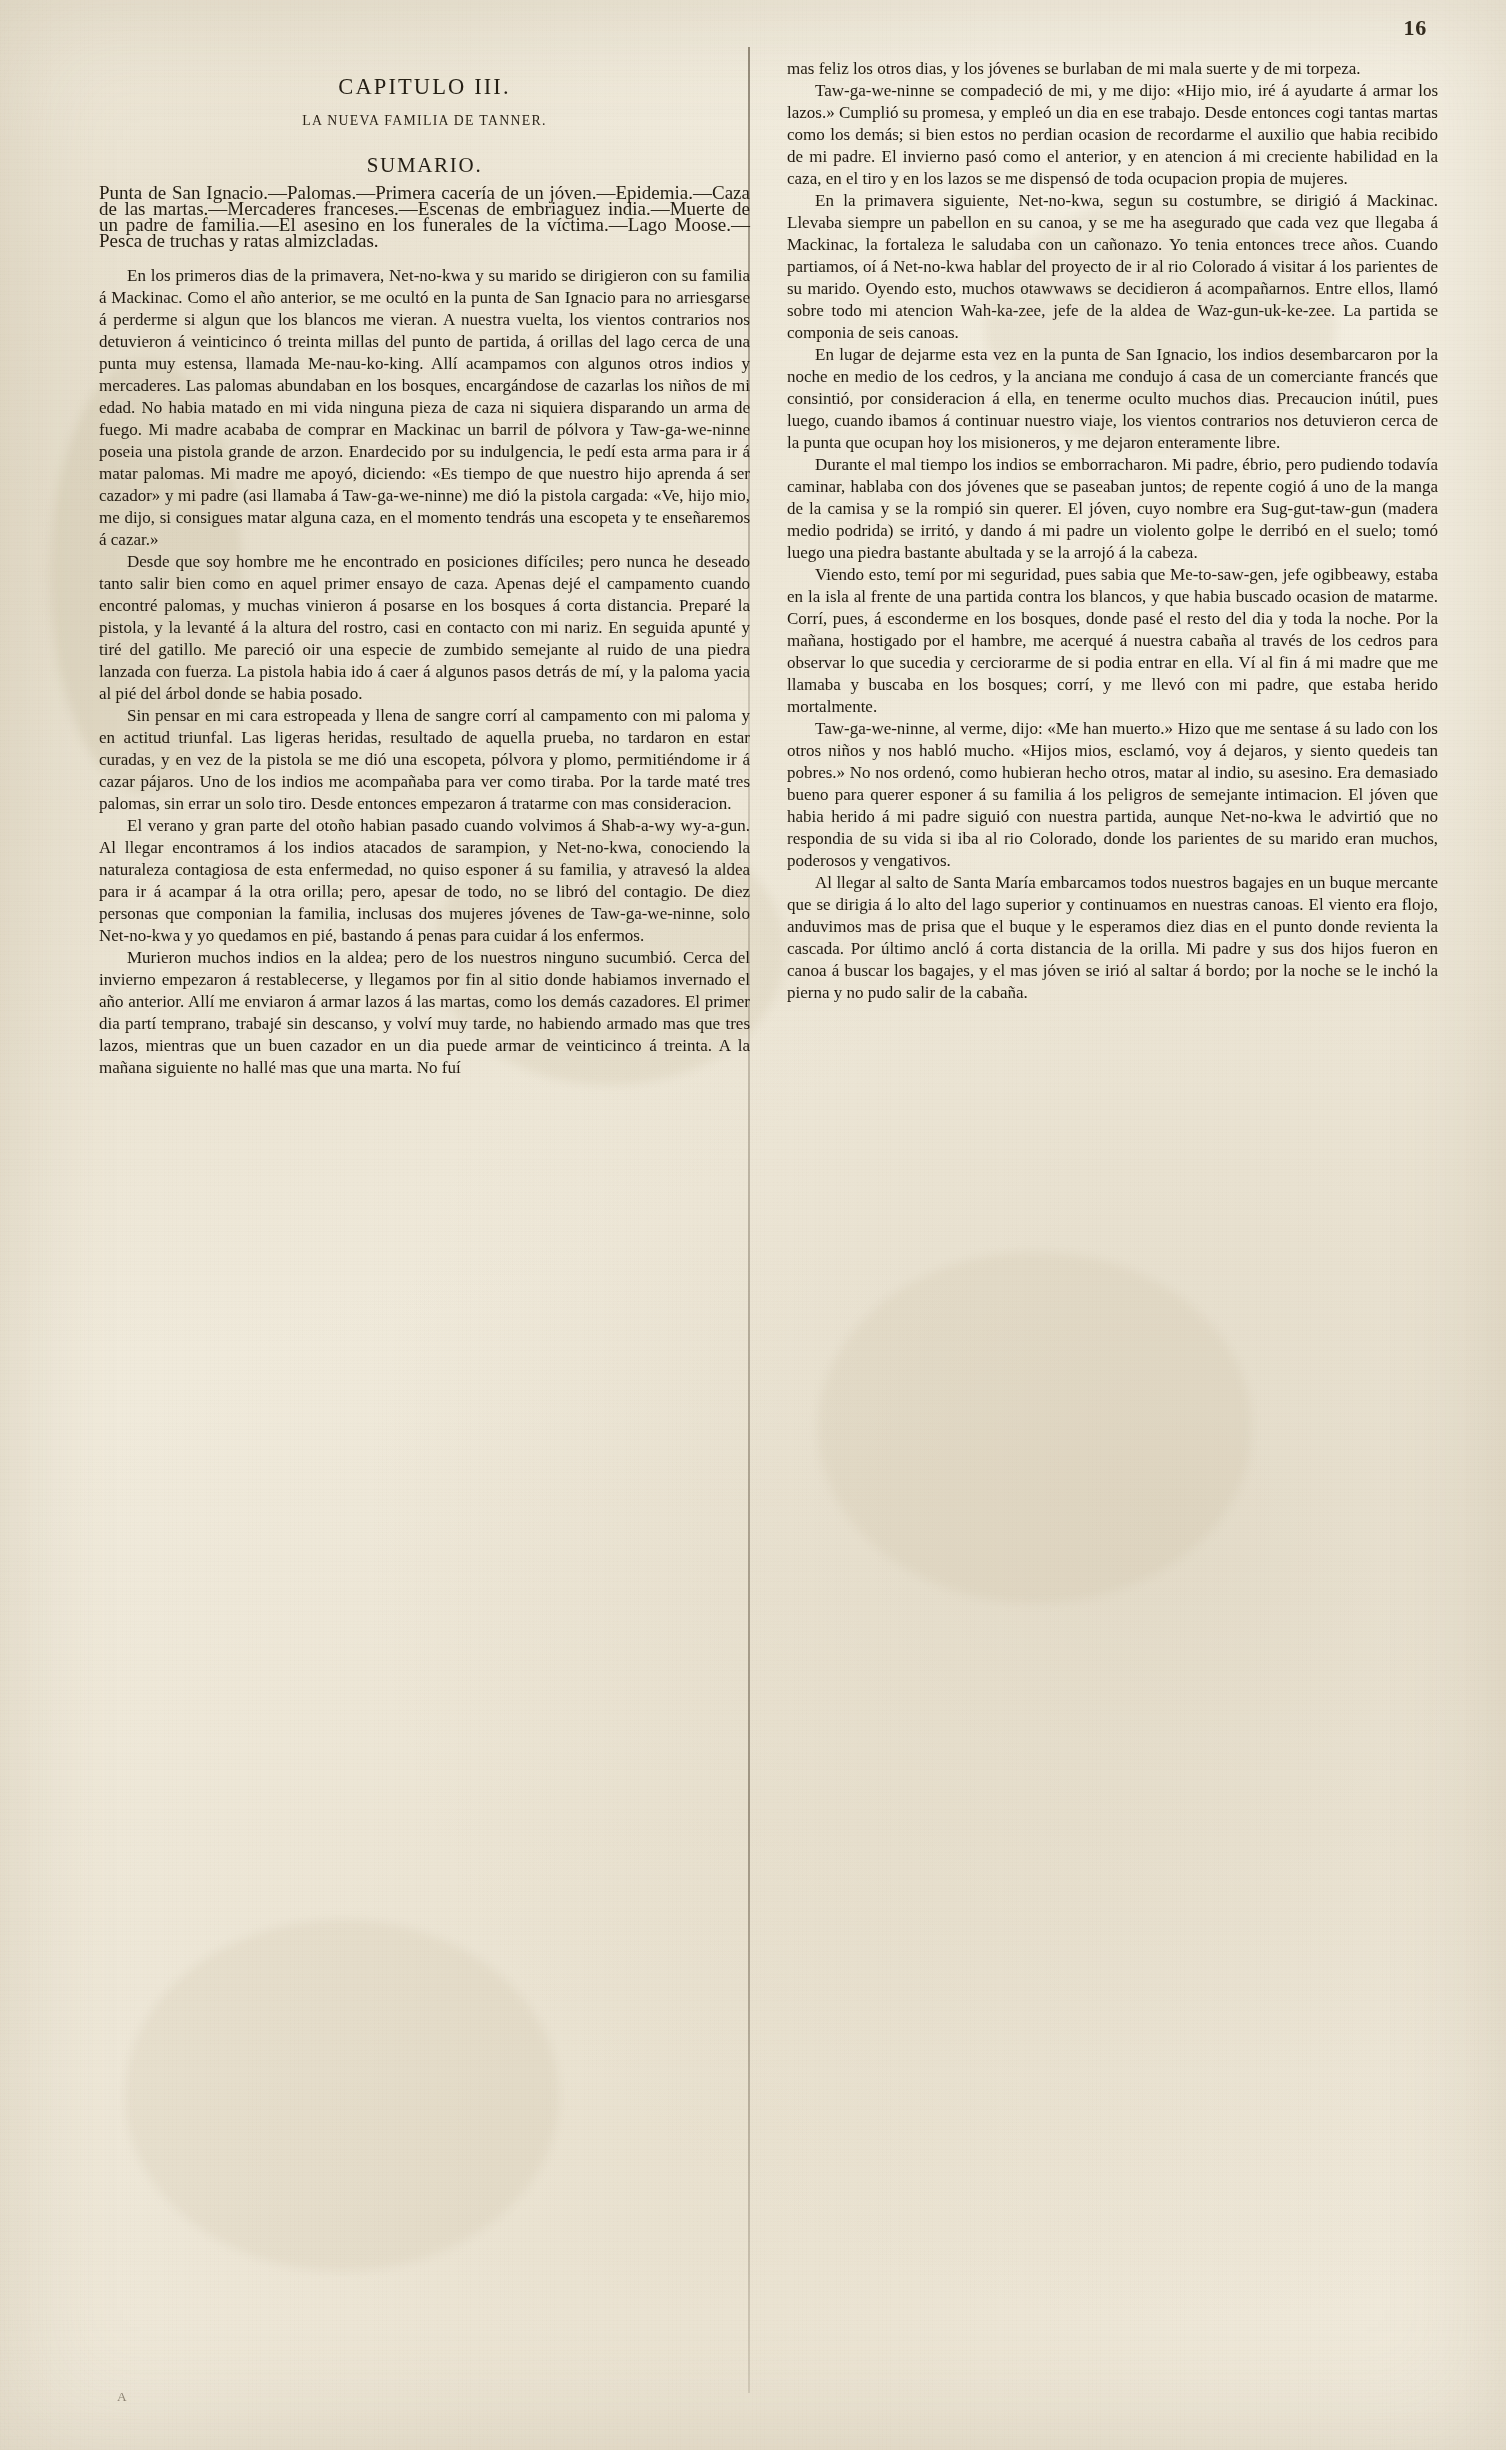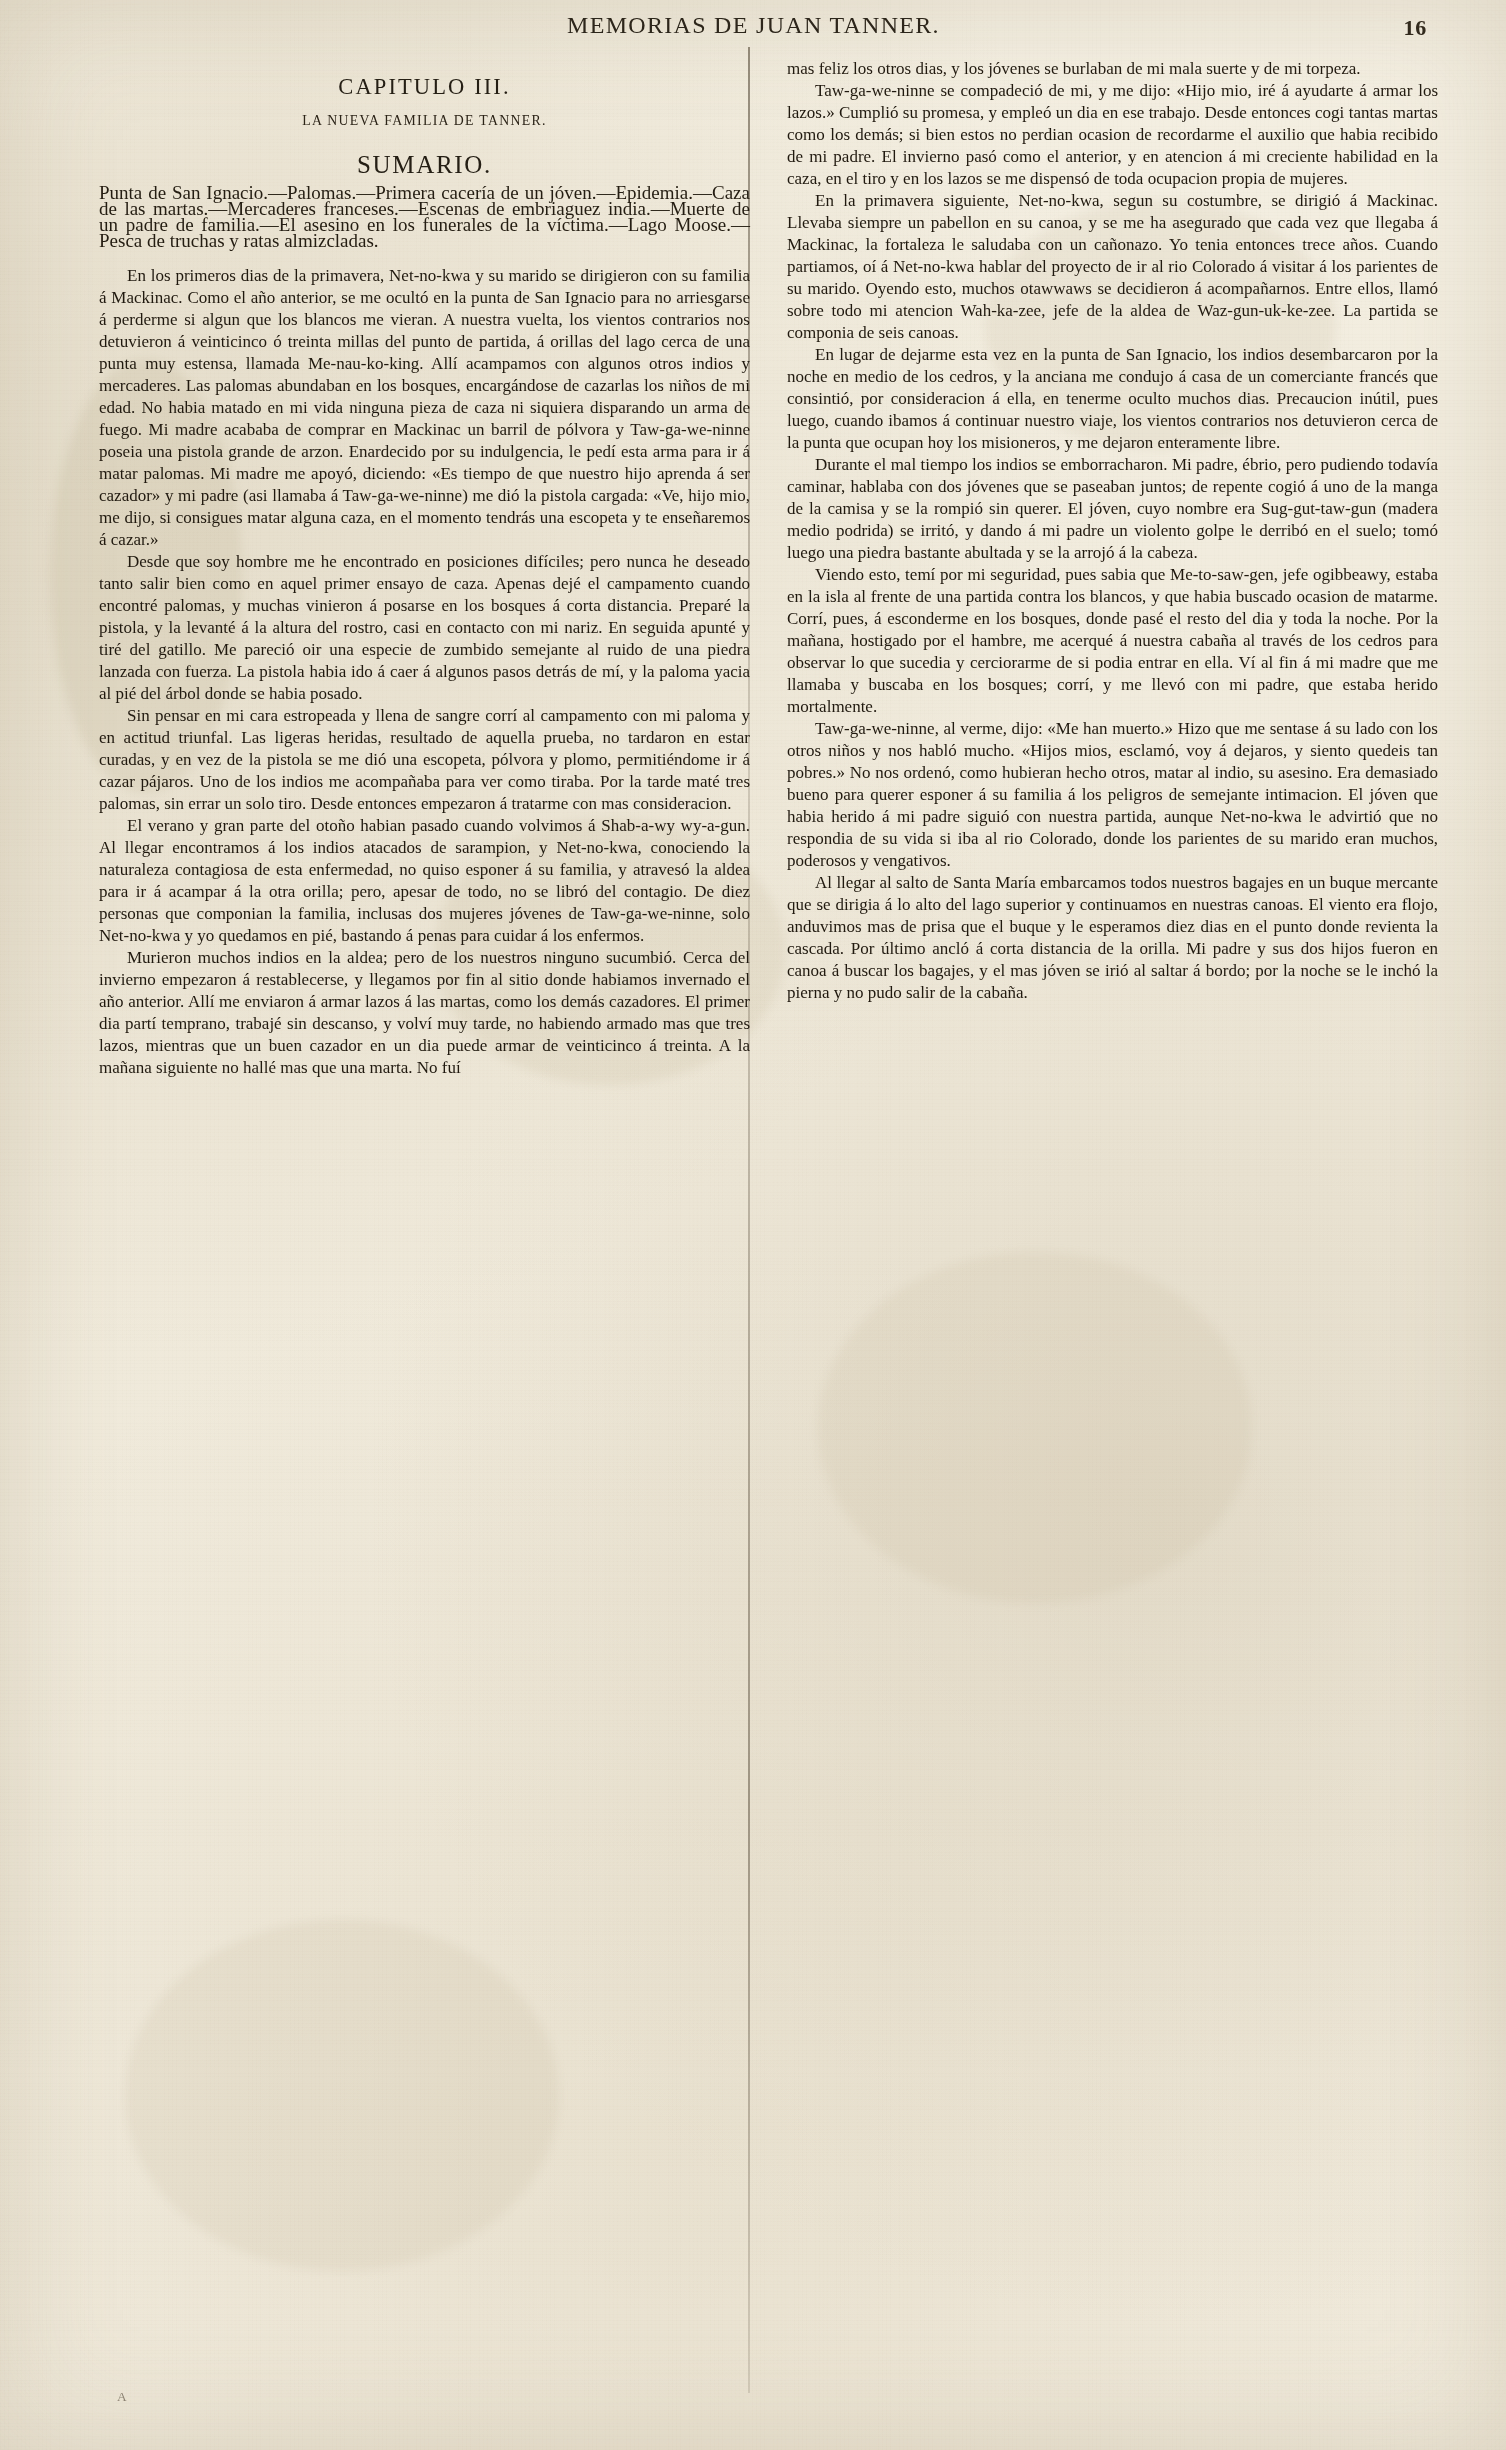--- a/index.html
+++ b/index.html
@@ -94,21 +94,21 @@
   }
   .chapter-subtitle {
     text-align: center;
     font-size: 13.8px;
     letter-spacing: 1.3px;
     margin: 12px 0 22px 0;
     color: #2c2418;
   }
   .summary-head {
     text-align: center;
-    font-size: 25px;
+    font-size: 21px;
     letter-spacing: 1.7px;
     margin: 0 0 8.3px 0;
     color: #241e14;
   }
   .summary-body {
     font-size: 19px;
     line-height: 16px;
     text-align: justify;
     margin: 0 0 16.7px 0;
     color: #241d12;
@@ -149,21 +149,20 @@
 <body>
 
 <div class="page">
   <div class="paper-grain"></div>
   <div class="smear s1"></div>
   <div class="smear s2"></div>
   <div class="smear s3"></div>
   <div class="smear s4"></div>
   <div class="smear s5"></div>
 
-  <div class="running-head">MEMORIAS DE JUAN TANNER.</div>
   <div class="folio">16</div>
   <div class="rule-divider"></div>
   <div class="gutter-rule"></div>
 
   <div class="col col-left">
     <div class="chapter-title">CAPITULO III.</div>
     <div class="chapter-subtitle">LA NUEVA FAMILIA DE TANNER.</div>
     <div class="summary-head">SUMARIO.</div>
     <div class="summary-body">Punta de San Ignacio.—Palomas.—Primera cacería de un jóven.—Epidemia.—Caza de las martas.—Mercaderes franceses.—Escenas de embriaguez india.—Muerte de un padre de familia.—El asesino en los funerales de la víctima.—Lago Moose.—Pesca de truchas y ratas almizcladas.</div>
 

